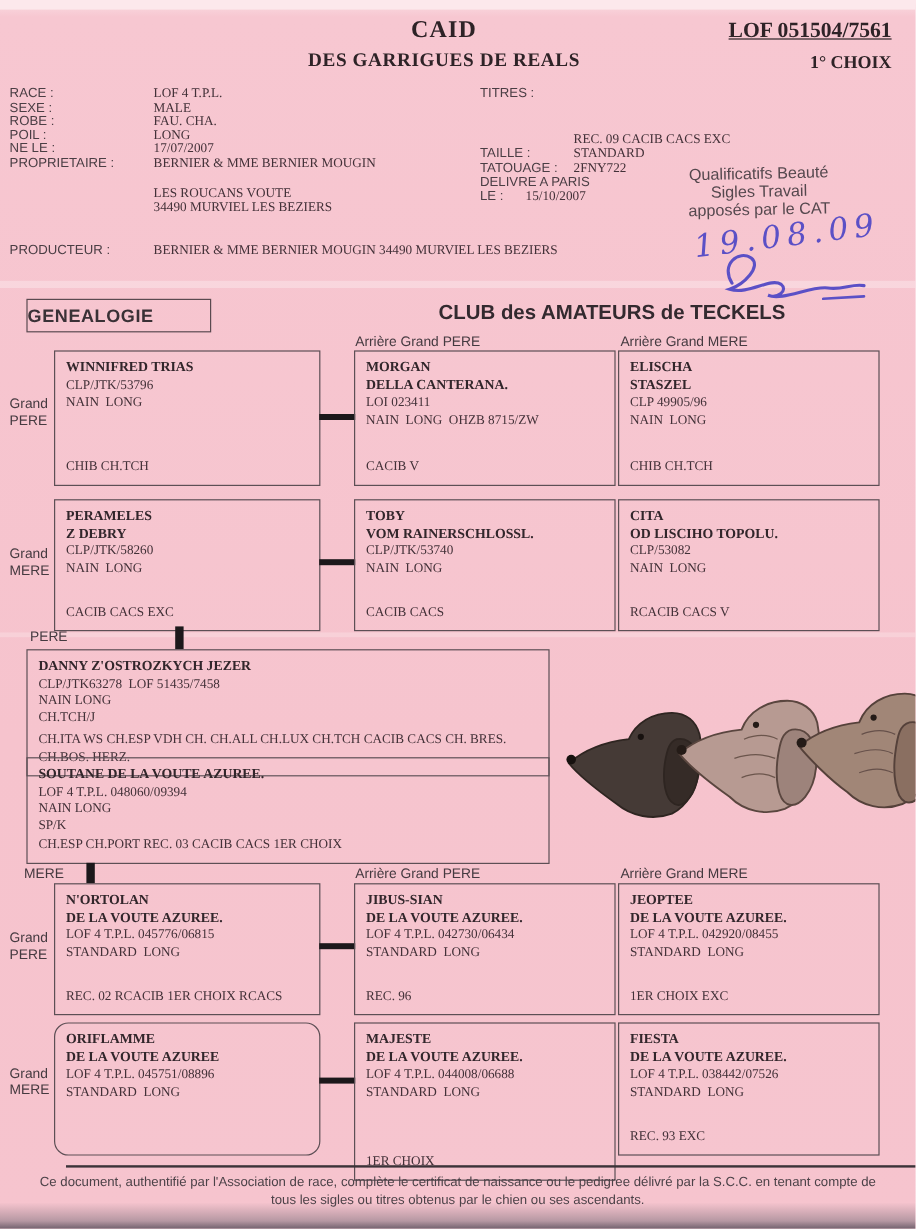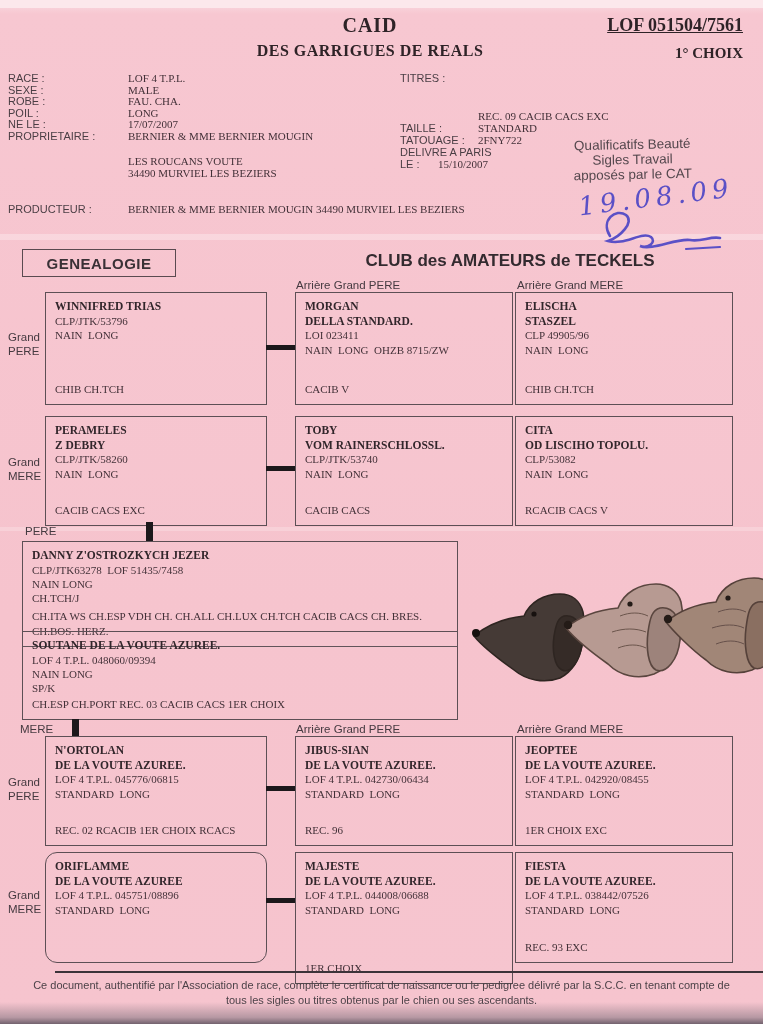--- a/index.html
+++ b/index.html
@@ -31,21 +31,21 @@
   .id-value{font-size:11px;color:#433138;}
 
   .t-label{font-size:11px;color:#4a3e44;}
   .t-value{font-size:11px;color:#433138;}
 
   .stamp{font-size:13.5px;color:#55484e;text-align:center;line-height:1.1;transform:rotate(-1.2deg);}
   .hand-date{font-family:"DejaVu Serif",serif;font-style:italic;font-size:26px;letter-spacing:5px;
     color:#5b50c6;transform:rotate(-7deg);}
 
   .gen-box{left:22px;top:249px;width:152px;height:26px;border:1.5px solid #5a4a50;
-    display:flex;align-items:center;justify-content:center;}
+    display:flex;align-items:center;}
   .gen-title{font-weight:bold;font-size:15px;letter-spacing:0.5px;color:#3a3136;}
   .club-title{font-weight:bold;font-size:17px;color:#332a2f;}
 
   .colhead{font-size:11.5px;color:#453a40;}
   .rowlabel{font-size:11.5px;color:#453a40;white-space:pre-line;line-height:1.25;}
 
   .pbox{border:1px solid #5d4f55;box-sizing:border-box;display:flex;flex-direction:column;
     padding:6px 9px 8px 9px;background:rgba(255,255,255,0.03);}
   .pname{font-weight:bold;font-size:11.5px;line-height:1.28;color:#32262b;white-space:pre-wrap;}
   .pline{font-size:11px;line-height:1.3;color:#433138;white-space:pre-wrap;}
@@ -137,21 +137,21 @@
 PERE</div>
   <div class="abs pbox" style="left:45px;top:292px;width:222px;height:113px;">
     <div class="pname">WINNIFRED TRIAS</div>
     <div class="pline">CLP/JTK/53796</div>
     <div class="pline">NAIN  LONG</div>
     <div class="ptitle">CHIB CH.TCH</div>
   </div>
   <div class="abs hbar" style="left:266px;top:345px;width:30px;"></div>
   <div class="abs pbox" style="left:295px;top:292px;width:218px;height:113px;">
     <div class="pname">MORGAN</div>
-    <div class="pname">DELLA STANDARD.</div>
+    <div class="pname">DELLA CANTERANA.</div>
     <div class="pline">LOI 023411</div>
     <div class="pline">NAIN  LONG  OHZB 8715/ZW</div>
     <div class="ptitle">CACIB V</div>
   </div>
   <div class="abs pbox" style="left:515px;top:292px;width:218px;height:113px;">
     <div class="pname">ELISCHA</div>
     <div class="pname">STASZEL</div>
     <div class="pline">CLP 49905/96</div>
     <div class="pline">NAIN  LONG</div>
     <div class="ptitle">CHIB CH.TCH</div>

